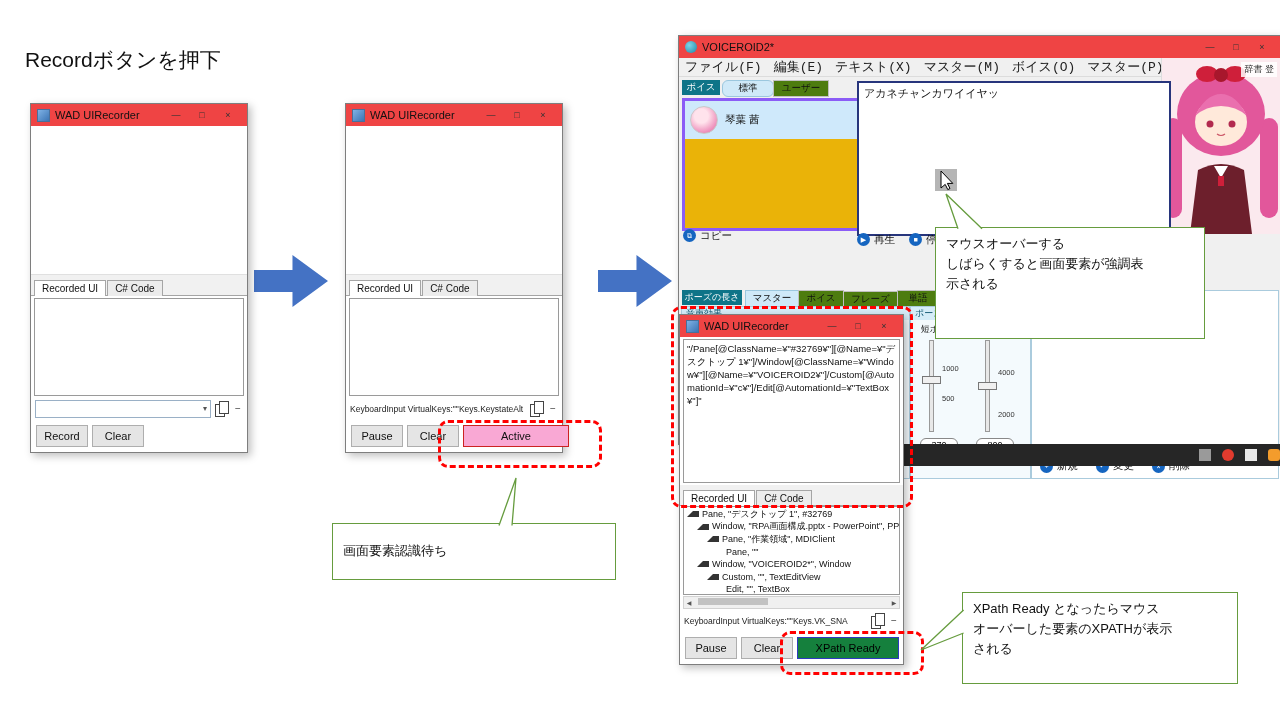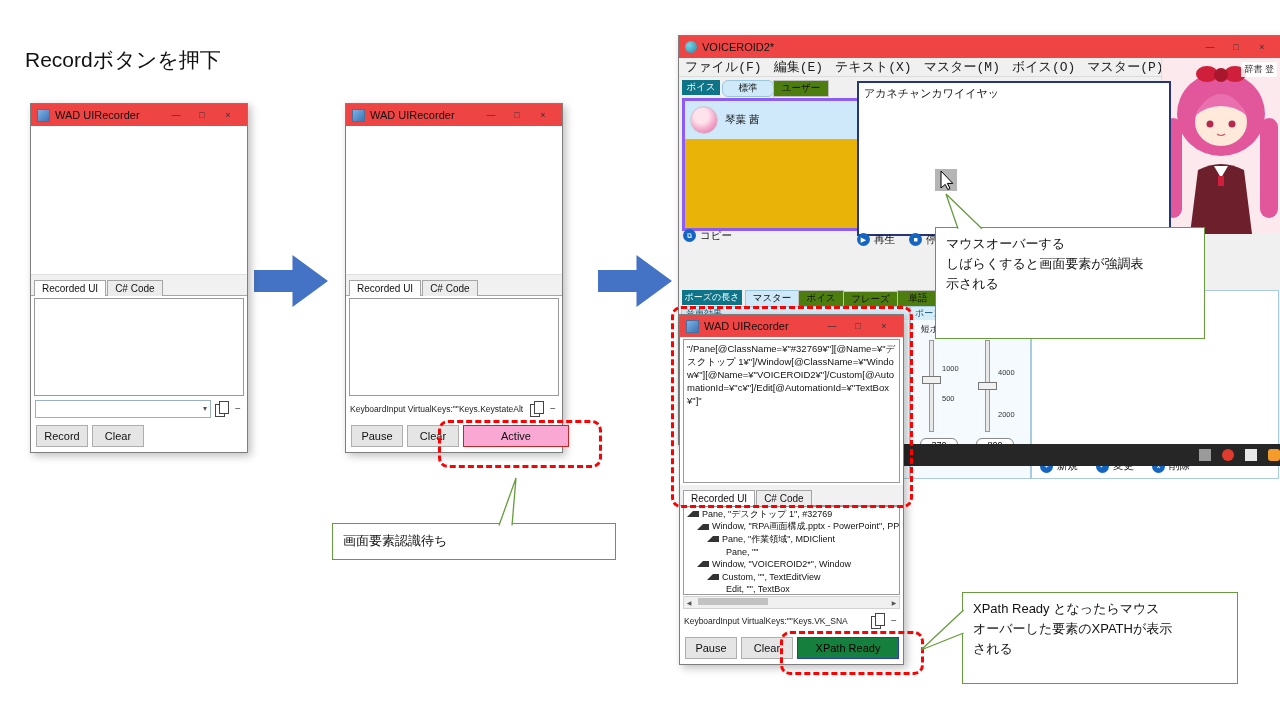--- a/index.html
+++ b/index.html
@@ -91,21 +91,21 @@
   .tray{width:12px;height:12px;}
   .tray.red{background:#e23b2e;border-radius:50%;}
   .tray.white{background:#e8e8e8;}
   .tray.orange{background:#f39c2c;border-radius:3px;}
   .tray.gray{background:#9a9a9a;}
 
   
   .dashed-red{position:absolute;border:3px dashed #ff0000;border-radius:10px;z-index:40;pointer-events:none;}
   .callout{position:absolute;background:#fff;border:1.4px solid #669c3e;z-index:44;font-size:13px;color:#111;
            padding:6px 10px;white-space:pre-line;line-height:1.55;}
-  .callout.center{display:flex;align-items:center;padding:0 10px;}
+  .callout.center{display:flex;align-items:center;padding:10px 10px;}
   .pointer-svg{position:absolute;left:0;top:0;width:1280px;height:720px;z-index:45;pointer-events:none;}
   .cursor-wrap{position:absolute;left:932px;top:166px;z-index:6;}
 
   .z10{z-index:10;} .z1{z-index:1;}
 </style>
 </head>
 <body>
 
 <div class="page-title">Recordボタンを押下</div>
 

